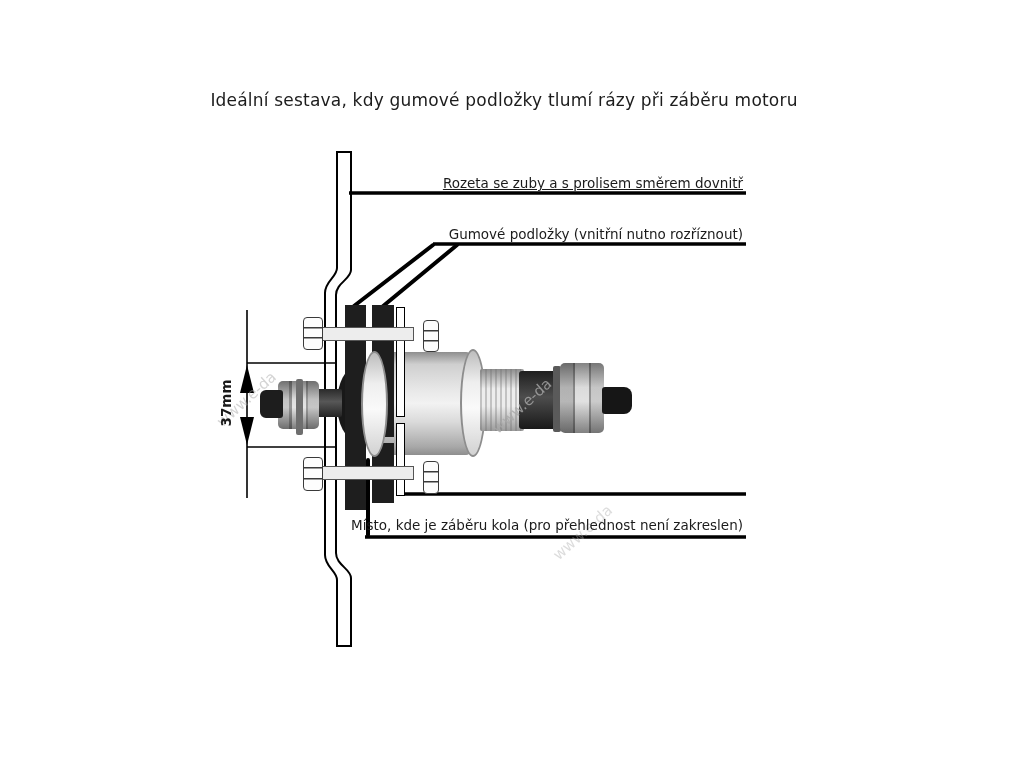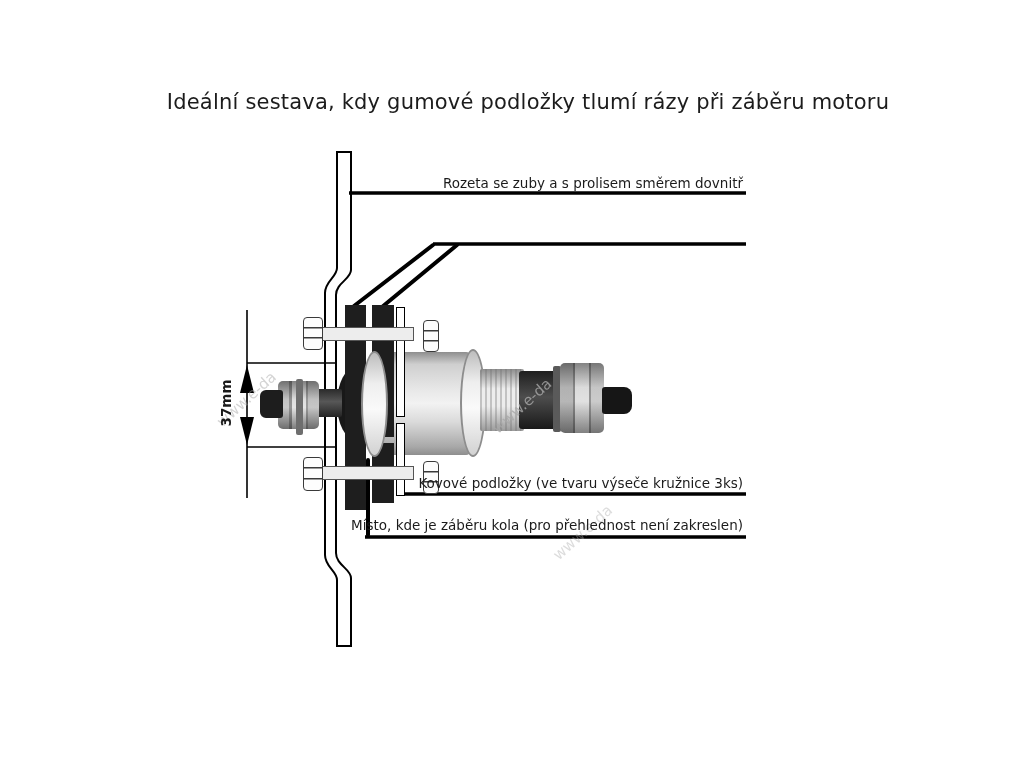--- a/index.html
+++ b/index.html
@@ -1,21 +1,21 @@
 <!DOCTYPE html>
 <html><head>
 <meta charset="utf-8">
 <style>
   html,body{margin:0;padding:0;background:#fff;}
   #stage{position:relative;width:1024px;height:768px;background:#ffffff;overflow:hidden;
          font-family:"DejaVu Sans","Liberation Sans",sans-serif;color:#1a1a1a;}
   .abs{position:absolute;}
-  #title{left:128px;top:90px;width:800px;text-align:center;font-size:21px;letter-spacing:.2px;color:#1c1c1c;}
+  #title{left:104px;top:90px;width:800px;text-align:center;font-size:17px;letter-spacing:.2px;color:#1c1c1c;}
   .callout{font-size:13.5px;white-space:nowrap;text-align:right;right:281px;color:#1b1b1b;}
-  #lbl-rozeta{top:175px;}
+  #lbl-rozeta{top:175px;text-decoration:underline;}
   #lbl-gumove{top:226px;}
   #lbl-kovove{top:475px;}
   #lbl-misto{top:517px;}
   #dim-text{left:188px;top:393px;width:80px;height:20px;text-align:center;
             font-size:13.5px;font-weight:bold;transform:rotate(-90deg);}
   svg.lines{left:0;top:0;}
   
   .bar{background:#1e1e1e;}
   #bar1{left:345px;top:305px;width:21px;height:205px;}
   #bar2a{left:372px;top:305px;width:22px;height:132px;}
@@ -124,17 +124,17 @@
   <div class="abs nut" id="nut-tr"></div>
   <div class="abs nut" id="nut-bl"></div>
   <div class="abs nut" id="nut-br"></div>
 
   <div class="abs wm" id="wm1">www.e-da</div>
   <div class="abs wm" id="wm2">www.e-da</div>
   <div class="abs wm" id="wm3">www.e-da</div>
 
   <div class="abs" id="title">Ideální sestava, kdy gumové podložky tlumí rázy při záběru motoru</div>
   <div class="abs callout" id="lbl-rozeta">Rozeta se zuby a s prolisem směrem dovnitř</div>
-  <div class="abs callout" id="lbl-kovove">Kovové podložky (ve tvaru výseče kružnice 3ks)</div>
+  <div class="abs callout" id="lbl-gumove">Gumové podložky (vnitřní nutno rozříznout)</div>
   <div class="abs callout" id="lbl-misto">Místo, kde je záběru kola (pro přehlednost není zakreslen)</div>
   <div class="abs" id="dim-text">37mm</div>
 
 </div>
 
 </body></html>

